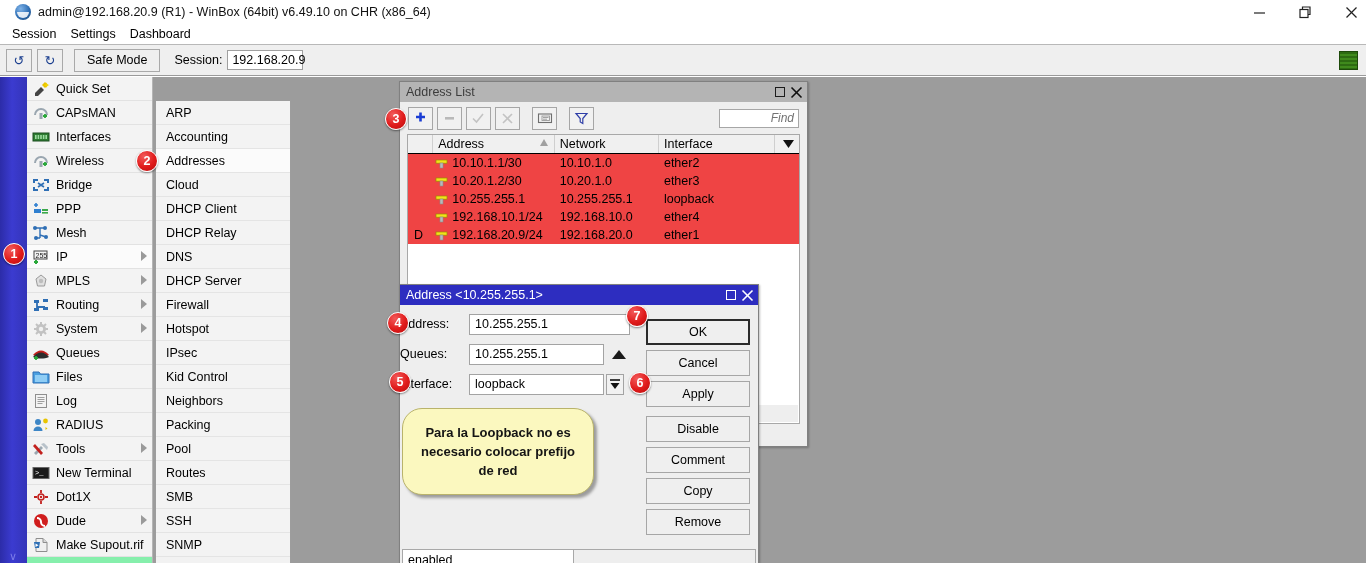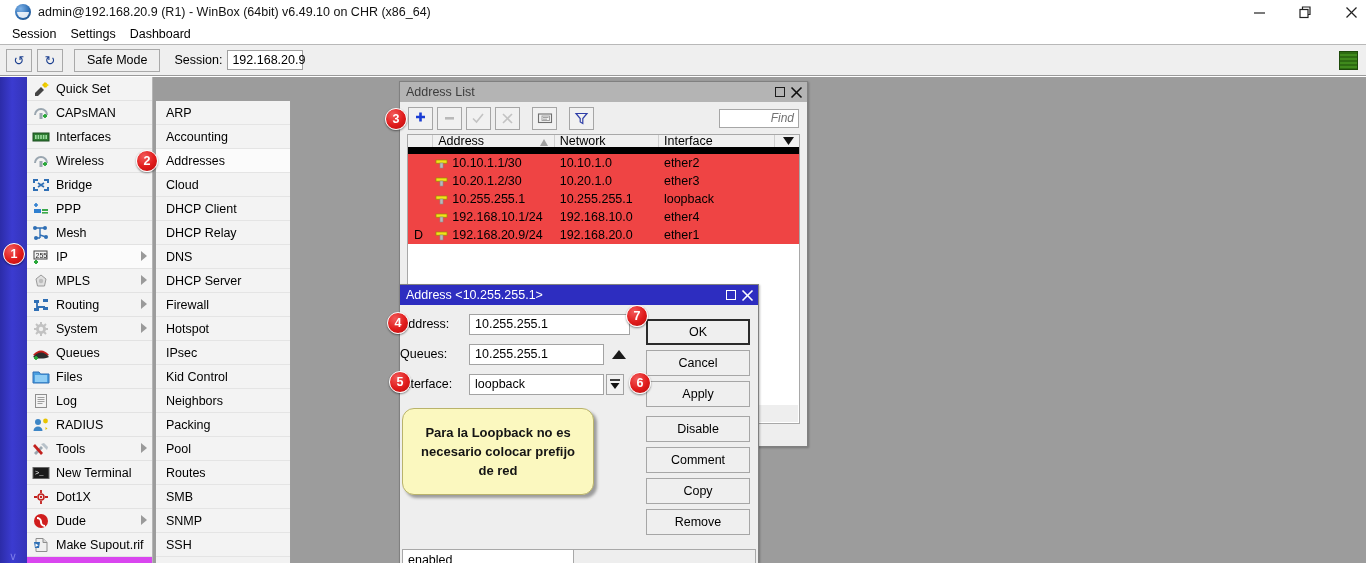--- a/index.html
+++ b/index.html
@@ -84,21 +84,21 @@
     background: linear-gradient(90deg,#2c2ca8 0%,#3b3bd0 45%,#3434b8 100%);
   }
   .blue-strip .chev {
     position: absolute; left: 6px; bottom: 2px; width: 14px; height: 10px;
     color: #7b7be8; font-size: 11px; text-align:center; line-height:10px;
   }
 
   
   .sidebar {
     position: absolute; left: 27px; top: 77px; width: 126px; height: 486px;
-    background: #d946ef; border-right: 1px solid #b5b5b5;
+    background: #86efac; border-right: 1px solid #b5b5b5;
     overflow: hidden;
   }
   .side-item {
     height: 24px; display: flex; align-items: center; position: relative;
     border-bottom: 1px solid #e2e2e2; padding-left: 4px;
     font-size: 12.5px; color: #000; background: #f3f3f3;
   }
   .side-item.hl { background: #fbfbfb; }
   .side-icon { width: 20px; height: 18px; margin-right: 5px; flex:none; display:flex; align-items:center; justify-content:center; }
   .arrow-r {
@@ -150,21 +150,21 @@
     display:flex; align-items:center; justify-content:center; margin-right: 4px;
   }
   .al-tb.gap { margin-left: 8px; }
   .find-box {
     margin-left: auto; margin-right: 8px; width: 80px; height: 19px;
     border: 1px solid #a6a6a6; background: #fff; display:flex; align-items:center;
     justify-content:flex-end; padding-right: 4px;
     font-style: italic; color: #737373; font-size: 12px;
   }
   .al-table { margin: 0 7px; border: 1px solid #a8a8a8; background: #fff; height: 290px; position: relative; }
-  .al-head { display: flex; height: 19px; background: #8b5cf6; border-bottom: 7px solid #000000; }
+  .al-head { display: flex; height: 19px; background: #8b5cf6; border-bottom: 1px solid #000000; }
   .al-th {
     font-size: 12.5px; padding-left: 5px; display:flex; align-items:center;
     border-right: 1px solid #cfcfcf; position: relative; background:#f0f0f0;
   }
   .c0 { width: 26px; }
   .c1 { width: 126px; }
   .c2 { width: 108px; }
   .c3 { width: 120px; }
   .c4 { width: 25px; border-right: none; justify-content: center; }
   .sortmark { position:absolute; right:6px; top:4px; width:0;height:0;
@@ -205,21 +205,21 @@
   .dlg-btn.spaced { margin-top: 9px; }
   .ad-status {
     position: absolute; left: 2px; right: 2px; bottom: 0px; height: 22px; display: flex;
   }
   .ad-status .left { width: 172px; border: 1px solid #a8a8a8; background: #fff; display:flex; align-items:center; padding-left: 5px; font-size: 12.5px; }
   .ad-status .right { flex: 1; border: 1px solid #a8a8a8; border-left: none; background: #eeeeee; }
 
   
   .callout {
     position: absolute; left: 402px; top: 408px; width: 192px; height: 87px;
-    background: #fbf8bf; border: 1px solid #b9b36b; border-radius: 12px;
+    background: #fbf8bf; border: 1px solid #b9b36b; border-radius: 20px;
     box-shadow: 3px 3px 3px rgba(0,0,0,.35);
     display: flex; align-items: center; justify-content: center;
     text-align: center; font-size: 13px; font-weight: bold; color: #141414;
     line-height: 19px; padding: 0 10px;
   }
 
   
   .badge {
     position: absolute; width: 22px; height: 22px; border-radius: 50%;
     background: radial-gradient(circle at 35% 28%, #f25a5a 0%, #e01b1b 55%, #b50d0d 100%);
@@ -563,24 +563,24 @@
       <div class="sub-item">
         <span>Pool</span>
       </div>
       <div class="sub-item">
         <span>Routes</span>
       </div>
       <div class="sub-item">
         <span>SMB</span>
       </div>
       <div class="sub-item">
+        <span>SSH</span>
+      </div>
+      <div class="sub-item">
         <span>SNMP</span>
-      </div>
-      <div class="sub-item">
-        <span>SSH</span>
       </div>
     </div>
 
   <div class="win" id="addrlist">
     <div class="win-title inactive">
       <span>Address List</span>
       <div class="wt-buttons">
         <div class="wt-btn">
             <span class="sq"></span>
           </div>

